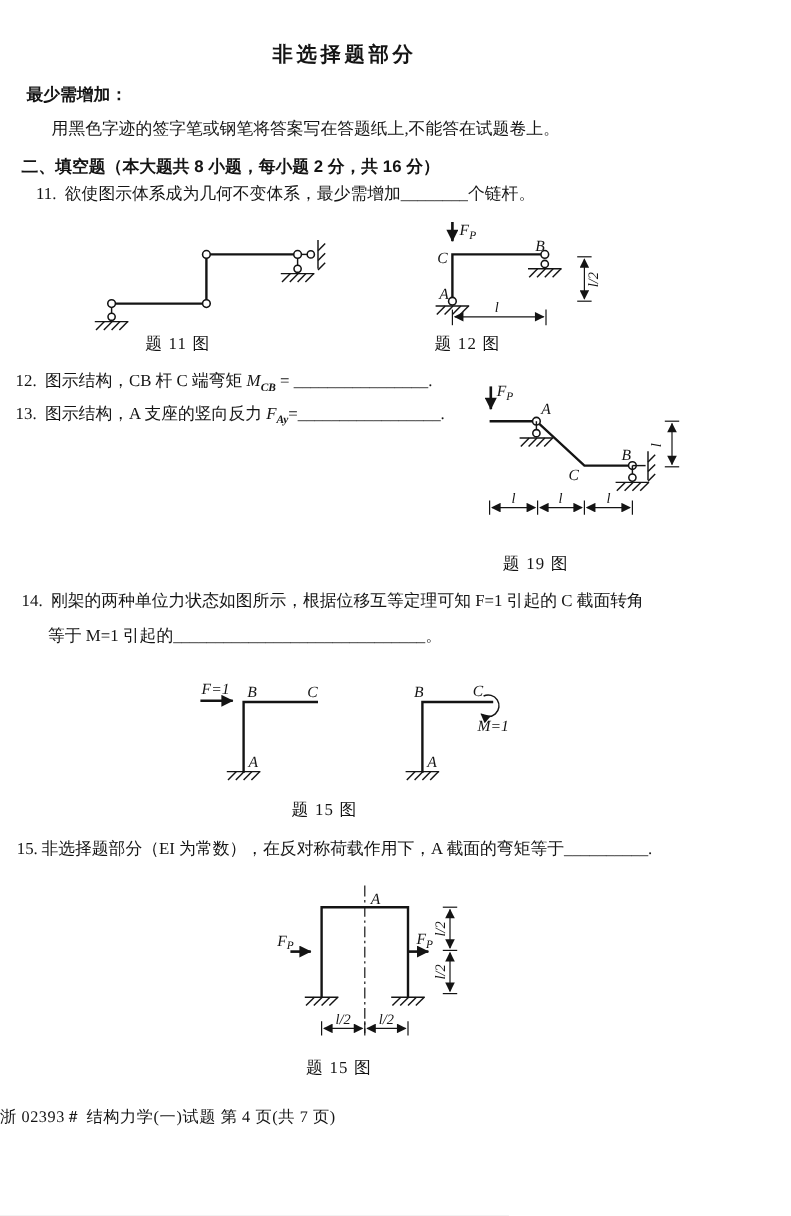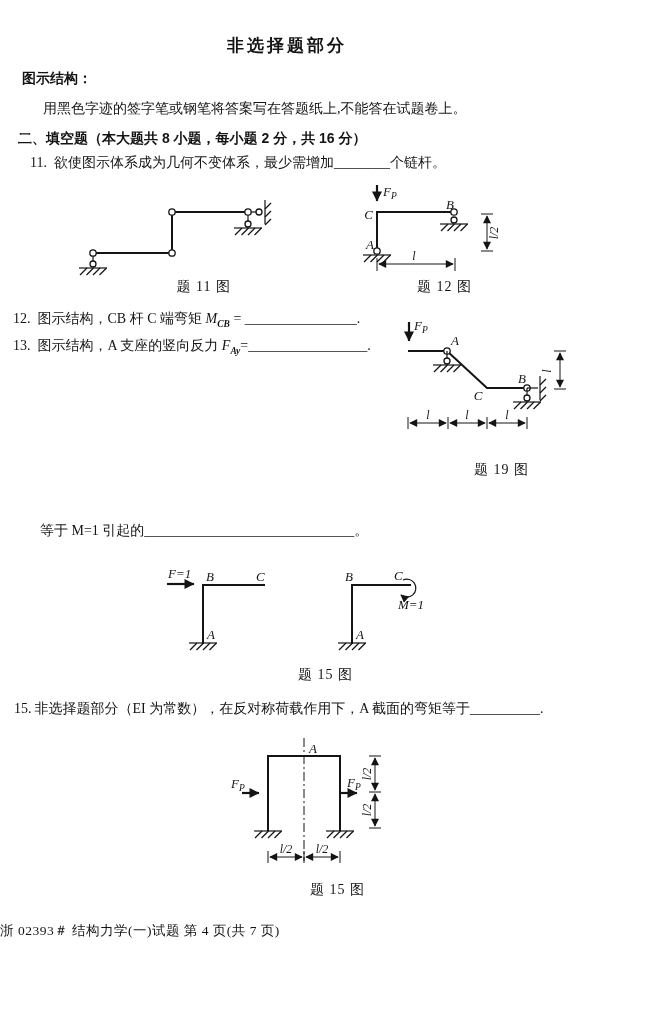--- a/index.html
+++ b/index.html
@@ -5,49 +5,50 @@
   html,body{margin:0;padding:0;background:#e8e8e8;}
   .page{position:relative;width:659px;height:1013px;background:#ffffff;overflow:hidden;
         font-family:"Liberation Serif","DejaVu Serif",serif;color:#141414;}
   .abs{position:absolute;white-space:nowrap;}
   .t{font-size:14px;line-height:17px;}
   .hei{font-family:"Liberation Sans","DejaVu Sans",sans-serif;font-weight:bold;}
   .title{width:574px;text-align:center;font-size:17px;letter-spacing:3px;}
   .qnum{margin-right:7px;margin-top:40px;}
   .var{font-style:italic;font-family:"Liberation Serif","DejaVu Serif",serif;}
   sub.vsub{font-size:9.5px;font-style:italic;font-weight:bold;}
-  .cap{width:110px;text-align:right;font-size:14px;letter-spacing:1px;}
+  .cap{width:110px;text-align:left;font-size:14px;letter-spacing:1px;}
   .footer{width:590px;font-size:13.5px;letter-spacing:0.5px;}
   svg.figs{position:absolute;left:0;top:0;}
   svg .mem{stroke:#141414;stroke-width:2;fill:none;stroke-linecap:square;}
   svg .frc{stroke:#141414;stroke-width:2.2;fill:none;}
   svg .thin{stroke:#141414;stroke-width:1.2;fill:none;}
   svg .dim{stroke:#141414;stroke-width:1;fill:none;}
   svg .cl{stroke:#141414;stroke-width:1;stroke-dasharray:9 3 2 3;}
   svg .pin{fill:#ffffff;stroke:#141414;stroke-width:1.3;}
   svg text{font-family:"Liberation Serif","DejaVu Serif",serif;font-size:13px;font-style:italic;fill:#141414;}
   svg text.dimtxt{font-size:12px;}
   svg tspan.subt{font-size:9.5px;}
 </style>
 </head>
 <body>
 
 <div class="page">
 
   <div class="abs hei title" style="left:0;top:34px">非选择题部分</div>
-  <div class="abs hei t" style="left:22px;top:70px">图示结构：</div>
+  <div class="abs hei t" style="left:22px;top:70px">最少需增加：</div>
   <div class="abs t" style="left:43px;top:100px">用黑色字迹的签字笔或钢笔将答案写在答题纸上,不能答在试题卷上。</div>
   <div class="abs hei t" style="left:18px;top:130px">二、填空题（本大题共 8 小题，每小题 2 分，共 16 分）</div>
 
   <div class="abs t" style="left:30px;top:154px"><span class="qnum">11.</span><span>欲使图示体系成为几何不变体系，最少需增加</span><span>________</span><span>个链杆。</span></div>
 
   <div class="abs t" style="left:13px;top:310px"><span class="qnum">12.</span><span>图示结构，CB 杆 C 端弯矩 </span><span class="var">M</span><sub class="vsub">CB</sub><span> = </span><span>________________</span><span>.</span></div>
 
   <div class="abs t" style="left:13px;top:337px"><span class="qnum">13.</span><span>图示结构，A 支座的竖向反力 </span><span class="var">F</span><sub class="vsub">Ay</sub><span>=</span><span>_________________</span><span>.</span></div>
 
+  <div class="abs t" style="left:18px;top:493px"><span class="qnum">14.</span><span>刚架的两种单位力状态如图所示，根据位移互等定理可知 F=1 引起的 C 截面转角</span></div>
   <div class="abs t" style="left:40px;top:522px"><span>等于 M=1 引起的</span><span>______________________________</span><span>。</span></div>
 
   <div class="abs t" style="left:14px;top:700px"><span class="qnum" style="margin-right:3px">15.</span><span>非选择题部分（EI 为常数），在反对称荷载作用下，A 截面的弯矩等于</span><span>__________</span><span>.</span></div>
 
   <svg class="figs" width="659" height="1013" viewBox="0 0 659 1013">
     <defs>
       <marker id="ah" markerUnits="userSpaceOnUse" markerWidth="9" markerHeight="8" viewBox="0 0 10 10" refX="9" refY="5" orient="auto-start-reverse">
           <path d="M0,0L10,5L0,10z" fill="#141414"></path>
         </marker>
       <marker id="ahF" markerUnits="userSpaceOnUse" markerWidth="12" markerHeight="10" viewBox="0 0 10 10" refX="9.5" refY="5" orient="auto-start-reverse">

